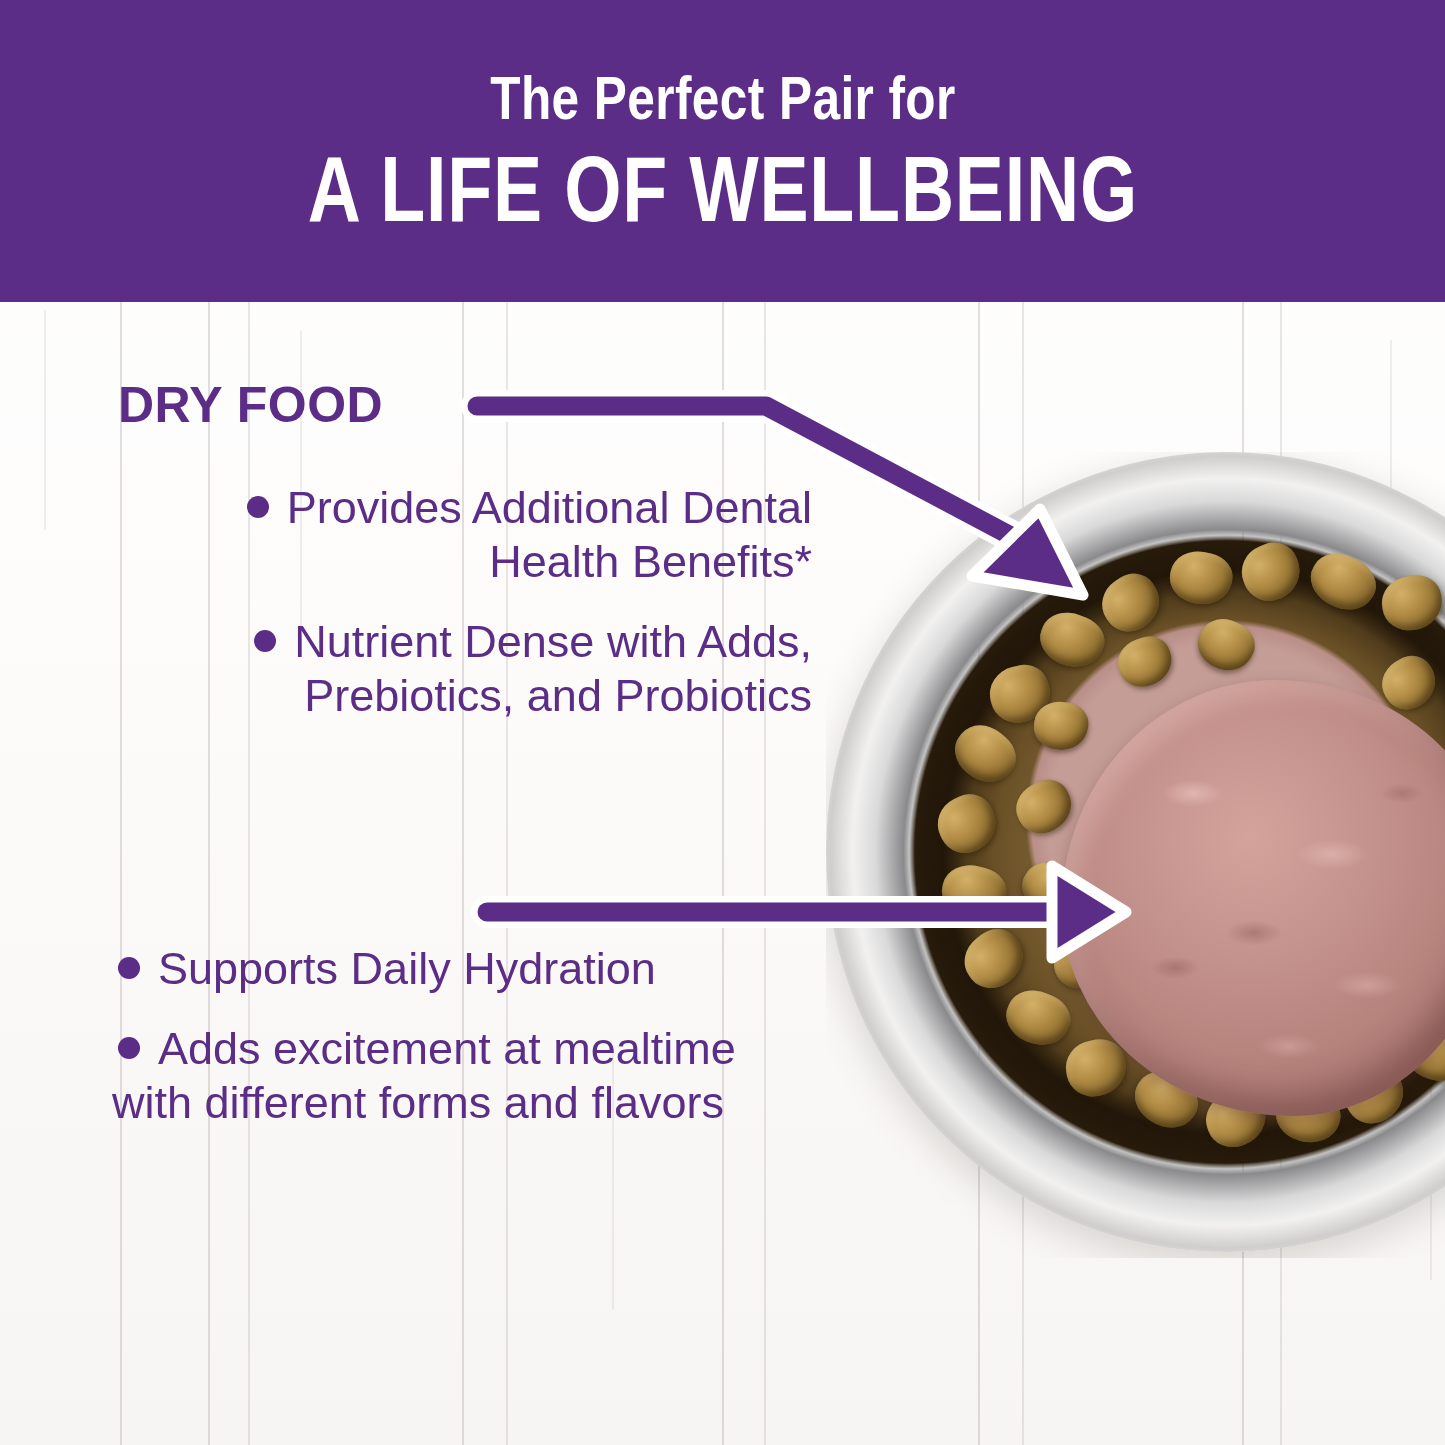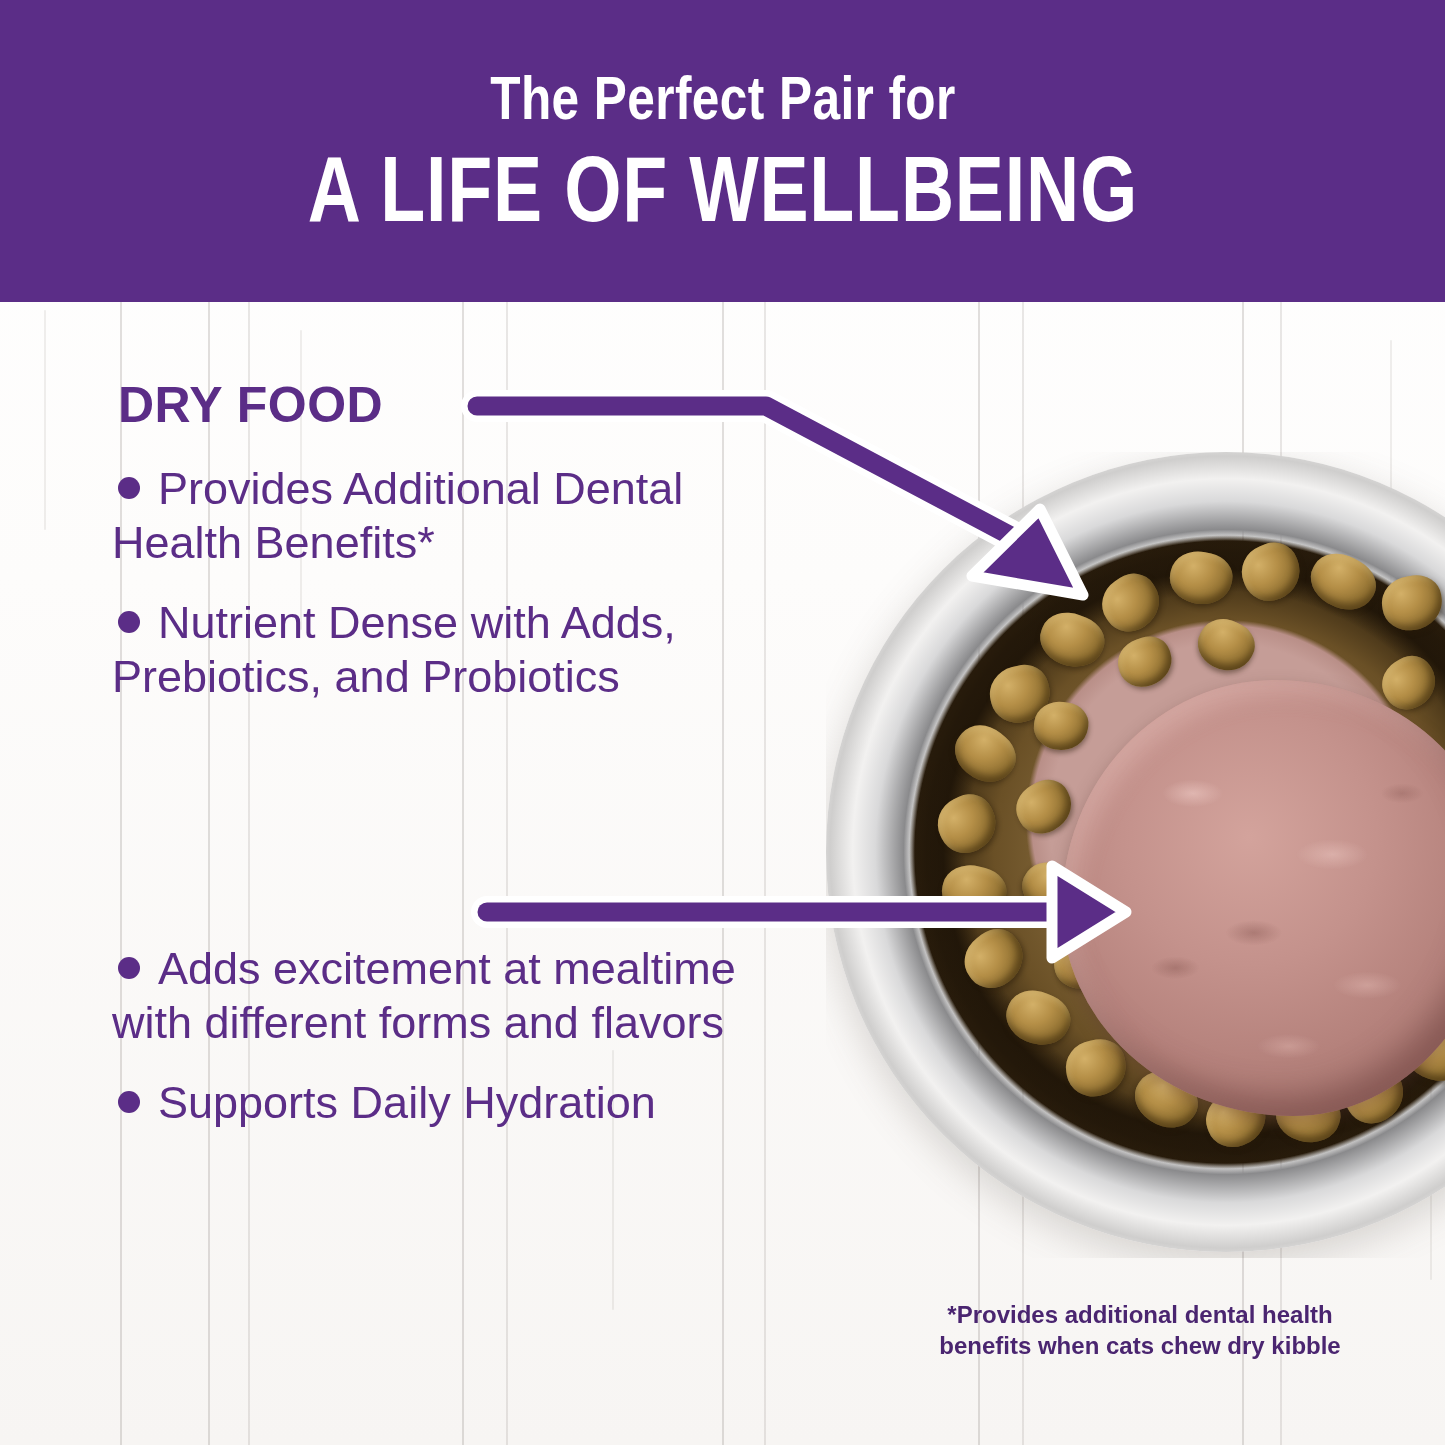--- a/index.html
+++ b/index.html
@@ -132,21 +132,21 @@
   .sec-head{
     position:absolute;left:118px;
     color:#5b2d87;font-weight:700;
     font-size:50px;letter-spacing:.5px;line-height:1;
     white-space:nowrap;
   }
   #dry-head{top:380px;}
   #wet-head{top:866px;}
 
   .bullet-list{position:absolute;left:112px;width:700px;}
-  #dry-list{top:462px;}
+  #dry-list{top:481px;text-align:right;}
   #wet-list{top:942px;}
   .bullet{
     position:relative;
     color:#5b2d87;
     font-size:45px;line-height:1.20;
     font-weight:400;
     margin-bottom:26px;
     padding-left:0;
   }
   .bullet .dot{
@@ -250,23 +250,22 @@
         <span class="dot"></span><span class="txt">Provides Additional Dental Health Benefits*</span>
       </div>
       <div class="bullet">
         <span class="dot"></span><span class="txt">Nutrient Dense with Adds, Prebiotics, and Probiotics</span>
       </div>
     </div>
 
 
     <div class="bullet-list" id="wet-list">
       <div class="bullet">
+        <span class="dot"></span><span class="txt">Supports Daily Hydration</span>
+      </div>
+      <div class="bullet">
         <span class="dot"></span><span class="txt">Adds excitement at mealtime with different forms and flavors</span>
-      </div>
-      <div class="bullet">
-        <span class="dot"></span><span class="txt">Supports Daily Hydration</span>
       </div>
     </div>
   </div>
 
-  <div class="footnote">*Provides additional dental health benefits when cats chew dry kibble</div>
 
 </div>
 
 </body></html>

